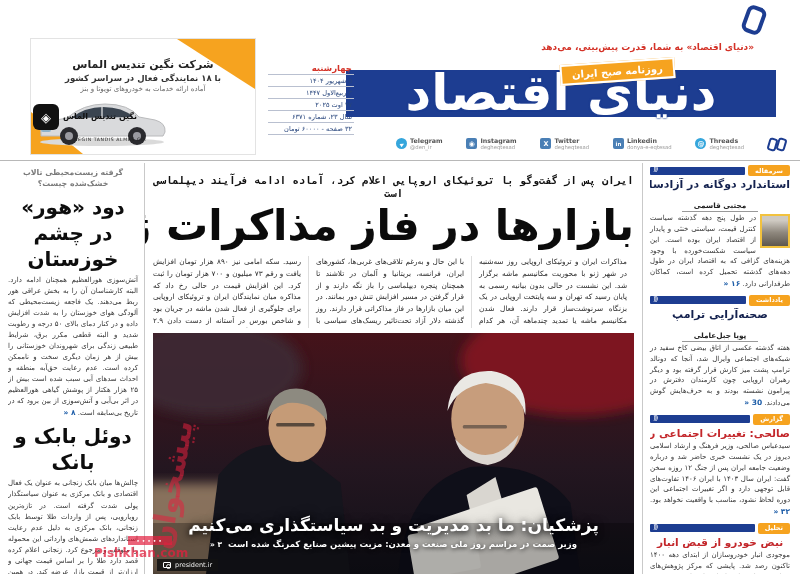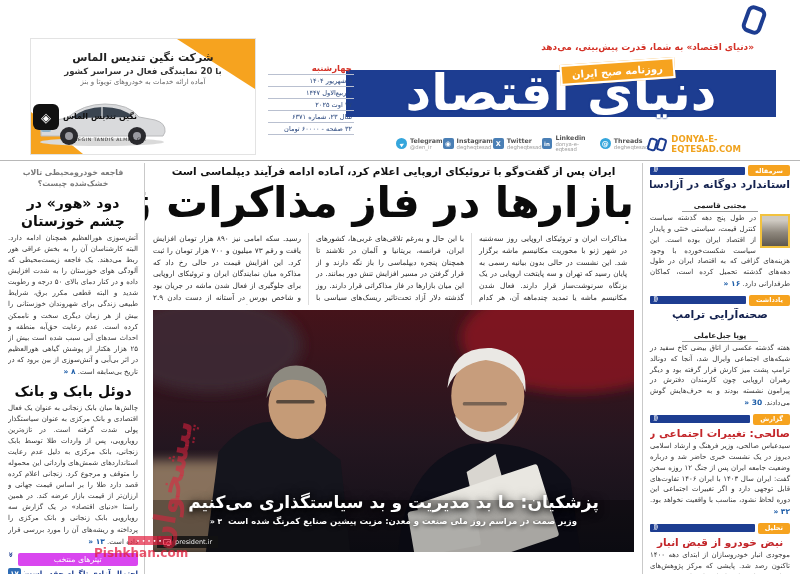--- a/index.html
+++ b/index.html
@@ -6,21 +6,21 @@
   html,body { background:#e8e8e8; }
   body { font-family:"DejaVu Sans", sans-serif; }
   .page { position:relative; width:800px; height:574px; background:#ffffff; overflow:hidden; margin:0 auto; direction:rtl; }
 
   
   .rule { position:absolute; top:160px; left:0; right:0; border-top:1px solid #b8b8b8; }
 
   .ad-box { position:absolute; left:30px; top:38px; width:226px; height:117px; background:#fff; border:1px solid #e3e3e3; overflow:hidden; direction:rtl; }
   .ad-wedge-tr { position:absolute; right:0; top:0; width:0; height:0; border-top:50px solid #f6a31f; border-left:78px solid transparent; }
   .ad-wedge-bl { position:absolute; left:0; bottom:0; width:0; height:0; border-bottom:42px solid #f6a31f; border-right:52px solid transparent; }
-  .ad-title { margin-top:12px; text-align:center; font-size:11px; font-weight:bold; color:#222; position:relative; z-index:2; }
+  .ad-title { margin-top:19px; text-align:center; font-size:11px; font-weight:bold; color:#222; position:relative; z-index:2; }
   .ad-sub   { text-align:center; font-size:8.5px; font-weight:bold; color:#333; margin-top:2px; position:relative; z-index:2; }
   .ad-line3 { text-align:center; font-size:7px; color:#666; margin-top:2px; position:relative; z-index:2; }
   .ad-brand { position:absolute; right:118px; bottom:24px; display:flex; align-items:center; gap:4px; z-index:2; }
   .ad-brand-fa { font-size:8px; font-weight:bold; color:#111; text-align:left; line-height:1.15; }
   .ad-logo-sq { width:26px; height:26px; background:#111; border-radius:6px; color:#fff; display:flex; align-items:center; justify-content:center; font-size:13px; }
   .ad-brand-en { position:absolute; right:108px; bottom:12px; font-size:4.6px; letter-spacing:.6px; color:#222; direction:ltr; z-index:2; }
   .ad-car { position:absolute; left:2px; bottom:6px; z-index:1; }
 
   .slogan { position:absolute; top:42px; right:46px; color:#d43227; font-size:9px; font-weight:bold; }
   .masthead-bar { position:absolute; left:346px; right:24px; top:70px; height:47px; background:#1d3d91; }
@@ -49,21 +49,21 @@
   .bm-d + .bm-d { margin-left:-5px; }
   .site { color:#f0a21d; font-size:8.5px; font-weight:bold; }
 
   
   .content { position:absolute; top:163px; left:8px; right:8px; bottom:0; display:flex; direction:rtl; }
   .col-right { width:150px; padding:2px 2px 0 7px; border-left:1px solid #c9c9c9; overflow:hidden; }
   .col-center { flex:1; padding:0 8px; border-left:1px solid #c9c9c9; overflow:hidden; }
   .col-left { width:136px; padding:2px 6px 0 0; overflow:hidden; }
 
   
-  .kicker { text-align:center; font-size:10.5px; font-weight:bold; color:#111; margin-top:2px; }
+  .kicker { text-align:center; font-size:10.5px; font-weight:bold; color:#111; margin-top:11px;font-family:Liberation Mono, monospace; }
   .headline { text-align:center; font-size:42px; font-weight:900; color:#0b0b0b; line-height:1.2; margin-top:1px; letter-spacing:-1px; white-space:nowrap; }
   .lead { display:flex; margin-top:5px; height:72px; overflow:hidden; }
   .lead > div { flex:1; font-size:7.3px; line-height:1.6; text-align:justify; color:#2b2b2b; padding-right:7px; }
   .lead > div:not(:last-child) { border-left:1px solid #ddd; padding-left:7px; }
   .pref { color:#1d5da8; font-weight:bold; font-size:7.5px; white-space:nowrap; }
   .pref::after { content:" «"; }
 
   .photo { position:relative; margin-top:5px; height:242px; background:#1a1118; overflow:hidden; }
   .photo svg { position:absolute; inset:0; width:100%; height:100%; }
   .caption { position:absolute; left:0; right:0; bottom:26px; text-align:center; color:#fff; z-index:2; }
@@ -82,21 +82,21 @@
   .tagbar::after { content:"((("; position:absolute; left:3px; top:-1.5px; color:#fff; font-size:7px; letter-spacing:-1.5px; }
   .sec-title { text-align:center; font-size:11px; font-weight:900; color:#14224f; margin:2px 0; white-space:nowrap; overflow:hidden; }
   .sec-title.red { color:#c3272b; font-size:10.5px; }
   .author { text-align:center; margin-bottom:1px; }
   .author span { font-size:7.3px; font-weight:bold; color:#222; border-bottom:1px solid #999; padding:0 12px 1px; }
   .sec-body { font-size:7px; line-height:1.55; text-align:justify; color:#333; }
   .auth-photo { float:right; width:30px; height:34px; margin:1px 0 1px 4px; background:linear-gradient(180deg,#cfcac2 15%,#8f887e 55%,#5e574e 100%); border:2px solid #f2c23e; }
 
   
   .lc-kicker { text-align:center; font-size:7.8px; font-weight:bold; color:#7a7a7a; line-height:1.4; margin-top:3px; }
-  .lc-title { text-align:center; font-size:14px; font-weight:900; color:#0d0d0d; line-height:1.3; margin:4px 0 3px; }
+  .lc-title { text-align:center; font-size:20px; font-weight:900; color:#0d0d0d; line-height:1.3; margin:4px 0 3px; }
   .lc-body { font-size:7px; line-height:1.58; text-align:justify; color:#333; }
   .selrow { display:flex; align-items:center; gap:4px; margin-top:5px; margin-bottom:2px; }
   .selbar { flex:1; background:#d946ef; color:#fff; font-size:7.8px; font-weight:normal; text-align:center; padding:2px 0; border-radius:2px; }
   .chev { color:#1d3d91; font-weight:900; font-size:11px; line-height:8px; }
   .chev::before { content:"˅"; display:block; margin-bottom:-6px; }
   .chev::after { content:"˅"; display:block; }
   .sel-item { display:flex; align-items:center; gap:3px; height:13.5px; border-bottom:1px solid #e2e2e2; }
   .sel-item .ttl { flex:1; font-size:7.3px; font-weight:bold; color:#1d3d91; white-space:nowrap; overflow:hidden; }
   .num { min-width:13px; height:11px; background:#2e6cb5; color:#fff; font-size:7px; font-weight:bold; border-radius:2px; display:flex; align-items:center; justify-content:center; }
 
@@ -109,21 +109,21 @@
 <body>
 
 <div class="page">
 
   <header>
 
     <div class="ad-box">
       <div class="ad-wedge-tr"></div>
       <div class="ad-wedge-bl"></div>
       <div class="ad-title">شرکت نگین تندیس الماس</div>
-      <div class="ad-sub">با 20 نمایندگی فعال در سراسر کشور</div>
+      <div class="ad-sub">با ۱۸ نمایندگی فعال در سراسر کشور</div>
       <div class="ad-line3">آماده ارائه خدمات به خودروهای تویوتا و بنز</div>
       <div class="ad-brand">
         <div class="ad-brand-fa">نگین تندیس الماس</div>
         <div class="ad-logo-sq">◈</div>
       </div>
       <div class="ad-brand-en">NEGIN TANDIS ALMAS CO.</div>
       <svg class="ad-car" width="138" height="58" viewBox="0 0 138 58">
         <ellipse cx="69" cy="52" rx="62" ry="4" fill="#dadada"></ellipse>
         <path d="M8,44 Q6,34 18,31 L34,28 Q50,14 72,14 Q96,14 106,27 L122,30 Q133,33 132,42 L130,46 L8,46 Z" fill="#d9dadc" stroke="#b9babc" stroke-width="1"></path>
         <path d="M38,28 Q52,17 70,17 Q90,17 100,27 Z" fill="#3a4450"></path>
@@ -185,21 +185,20 @@
       <div class="soc">
         <span class="sic round g-threads"></span>
         <span class="soc-txt">
             <span class="soc-name">Threads</span>
             <span class="soc-handle">degheqtesad</span>
           </span>
       </div>
       <div class="brandmark">
         <span class="bm-d"></span>
           <span class="bm-d"></span>
-        <span class="site">DONYA-E-EQTESAD.COM</span>
       </div>
     </div>
   </header>
 
   <div class="rule"></div>
 
   <div class="content">
 
     <aside class="col-right">
 
@@ -287,21 +286,21 @@
           <div class="cap-sub"><span>وزیر صمت در مراسم روز ملی صنعت و معدن: مزیت پیشین صنایع کمرنگ شده است</span>&nbsp;&nbsp;<span class="pref">۳</span></div>
         </div>
         <div class="credit">
             <span class="cam"></span>
             <span>president.ir</span>
           </div>
       </div>
     </main>
 
     <aside class="col-left">
-      <div class="lc-kicker">فاجعه خودرو‌محیطی تالاب خشک‌شده چیست؟</div>
+      <div class="lc-kicker">گرفته زیست‌محیطی تالاب خشک‌شده چیست؟</div>
       <h2 class="lc-title">دود «هور» در چشم خوزستان</h2>
       <p class="lc-body"><span>آتش‌سوزی هورالعظیم همچنان ادامه دارد. البته کارشناسان آن را به بخش عراقی هور ربط می‌دهند. یک فاجعه زیست‌محیطی که آلودگی هوای خوزستان را به شدت افزایش داده و در کنار دمای بالای ۵۰ درجه و رطوبت شدید و البته قطعی مکرر برق، شرایط طبیعی زندگی برای شهروندان خوزستانی را بیش از هر زمان دیگری سخت و ناممکن کرده است. عدم رعایت حق‌آبه منطقه و احداث سدهای آبی سبب شده است بیش از ۲۵ هزار هکتار از پوشش گیاهی هورالعظیم در اثر بی‌آبی و آتش‌سوزی از بین برود که در تاریخ بی‌سابقه است.</span> <span class="pref">۸</span></p>
 
       <h2 class="lc-title">دوئل بابک و بانک</h2>
       <p class="lc-body"><span>چالش‌ها میان بابک زنجانی به عنوان یک فعال اقتصادی و بانک مرکزی به عنوان سیاستگذار پولی شدت گرفته است. در تازه‌ترین رویارویی، پس از واردات طلا توسط بابک زنجانی، بانک مرکزی به دلیل عدم رعایت استانداردهای شمش‌های وارداتی این محموله را متوقف و مرجوع کرد. زنجانی اعلام کرده قصد دارد طلا را بر اساس قیمت جهانی و ارزان‌تر از قیمت بازار عرضه کند. در همین راستا «دنیای اقتصاد» در یک گزارش سه رویارویی بابک زنجانی و بانک مرکزی را پرداخته و ریشه‌های آن را مورد بررسی قرار داده است.</span> <span class="pref">۱۳</span></p>
 
       <div class="selrow">
         <span class="selbar">تیترهای منتخب</span>
         <span class="chev"></span>
       </div>

